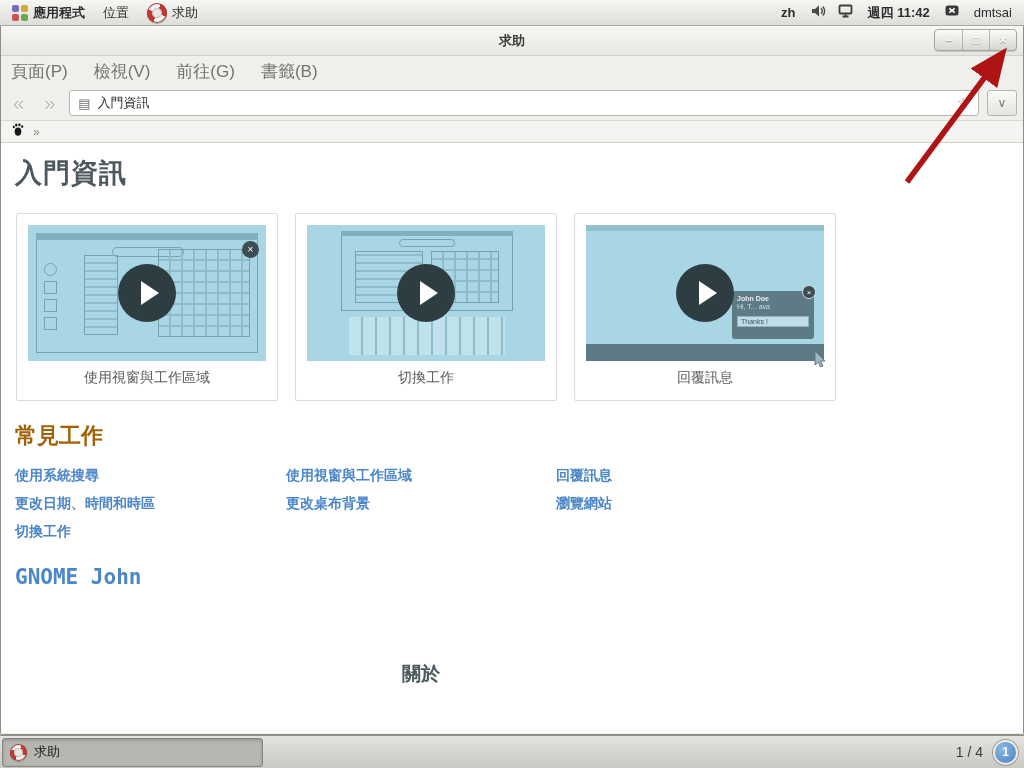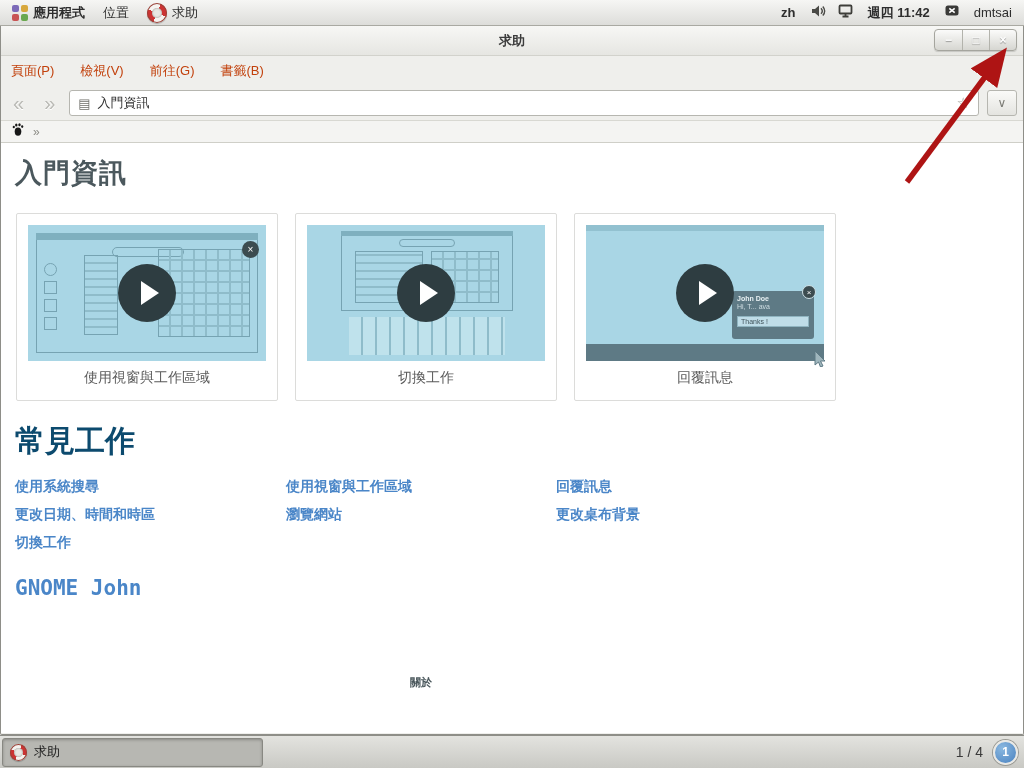--- a/index.html
+++ b/index.html
@@ -35,21 +35,21 @@
   .win-controls { position:absolute; right:6px; top:3px; display:flex;
     border:1px solid #a5a59e; border-radius:4px; overflow:hidden;
     background:linear-gradient(#fbfbfa,#d6d6d1); box-shadow:0 1px 1px rgba(0,0,0,.15); }
   .win-btn { width:27px; height:20px; display:flex; align-items:center; justify-content:center;
     font-size:12px; font-weight:bold; color:#fdfdfd; text-shadow:0 1px 1px rgba(0,0,0,.35);
     border-left:1px solid #b3b3ac; cursor:pointer; }
   .win-btn:first-child { border-left:none; }
 
   .menubar { height:30px; display:flex; align-items:center; padding-left:10px; gap:26px;
     background:#efefec; }
-  .menu-item { font-size:13px; color:#c2410c; }
+  .menu-item { font-size:17px; color:#737373; }
 
   .toolbar { height:34px; display:flex; align-items:center; padding:0 6px; gap:8px; background:#efefec; }
   .nav-btn { font-size:20px; color:#b9b9b4; line-height:1; padding:0 6px; text-shadow:0 1px 0 #fff; }
   .location-field { flex:1; height:26px; background:#ffffff; border:1px solid #b6b6b0;
     border-radius:3px; display:flex; align-items:center; padding:0 8px; gap:7px; }
   .doc-icon { font-size:13px; color:#6f6f6a; }
   .location-text { font-size:13px; color:#2e2e2e; flex:1; }
   .star-icon { font-size:15px; color:#a9a9a2; }
   .loc-drop-btn { width:30px; height:26px; border:1px solid #b6b6b0; border-radius:3px;
     background:linear-gradient(#fafaf8,#e4e4e0); display:flex; align-items:center; justify-content:center;
@@ -89,28 +89,28 @@
                repeating-linear-gradient(0deg,#bfe2ec 0 8px,#8fbcca 8px 10px); }
   .dark-strip { position:absolute; left:0; bottom:0; width:238px; height:17px; background:#5e7a85; }
   .chat-bubble { position:absolute; right:10px; top:66px; width:82px; height:48px;
     background:#5e7a85; border-radius:3px; padding:4px 5px; z-index:2; }
   .bubble-name { font-size:7px; font-weight:bold; color:#e8f0f2; line-height:8px; }
   .bubble-msg { font-size:7px; color:#cfdde2; line-height:8px; }
   .bubble-input { margin-top:5px; background:#bfdde8; border:1px solid #8fb4c0; height:11px;
     font-size:7px; color:#41545b; padding-left:3px; line-height:10px; }
   .cursor-svg { position:absolute; right:-4px; bottom:-6px; z-index:5; }
 
-  .section-title { margin:20px 0 0 14px; font-size:30px; font-weight:bold; color:#0c4a6e; }
+  .section-title { margin:20px 0 0 14px; font-size:22px; font-weight:bold; color:#a16207; }
   .links-grid { margin:16px 0 0 14px; display:grid; grid-template-columns:271px 270px 220px;
     row-gap:10px; }
   .task-link { font-size:14px; font-weight:bold; color:#4a86c8; text-decoration:none; }
   .gnome-help-link { display:inline-block; margin:24px 0 0 14px; font-size:21px; font-weight:bold;
     color:#4a86c8; font-family:"DejaVu Sans Mono","Liberation Mono",monospace; text-decoration:none; }
   .about-row { width:840px; text-align:center; margin-top:72px; }
-  .about-link { font-size:11px; font-weight:bold; color:#4b585d; text-decoration:none; }
+  .about-link { font-size:19px; font-weight:bold; color:#4b585d; text-decoration:none; }
 
   
   .taskbar { position:absolute; left:0; bottom:0; width:1024px; height:33px;
     background:linear-gradient(#e3e3df,#c9c9c4); border-top:1px solid #8e8e88;
     display:flex; align-items:center; justify-content:space-between; z-index:5; }
   .task-win-btn { width:261px; height:29px; margin-left:2px; background:#b7b7b2;
     border:1px solid #888882; border-radius:3px; box-shadow:inset 0 1px 3px rgba(0,0,0,.25);
     display:flex; align-items:center; gap:7px; padding-left:7px; }
   .task-win-label { font-size:13px; color:#1e1e1e; }
   .taskbar-right { display:flex; align-items:center; gap:10px; padding-right:6px; }
@@ -277,22 +277,22 @@
         </div>
       </div>
 
       <h2 class="section-title">常見工作</h2>
 
       <div class="links-grid">
         <a href="#" class="task-link">使用系統搜尋</a>
         <a href="#" class="task-link">使用視窗與工作區域</a>
         <a href="#" class="task-link">回覆訊息</a>
         <a href="#" class="task-link">更改日期、時間和時區</a>
+        <a href="#" class="task-link">更改桌布背景</a>
         <a href="#" class="task-link">瀏覽網站</a>
-        <a href="#" class="task-link">更改桌布背景</a>
         <a href="#" class="task-link">切換工作</a>
       </div>
 
       <a href="#" class="gnome-help-link">GNOME John</a>
 
       <div class="about-row">
         <a href="#" class="about-link">關於</a>
       </div>
     </div>
   </div>

